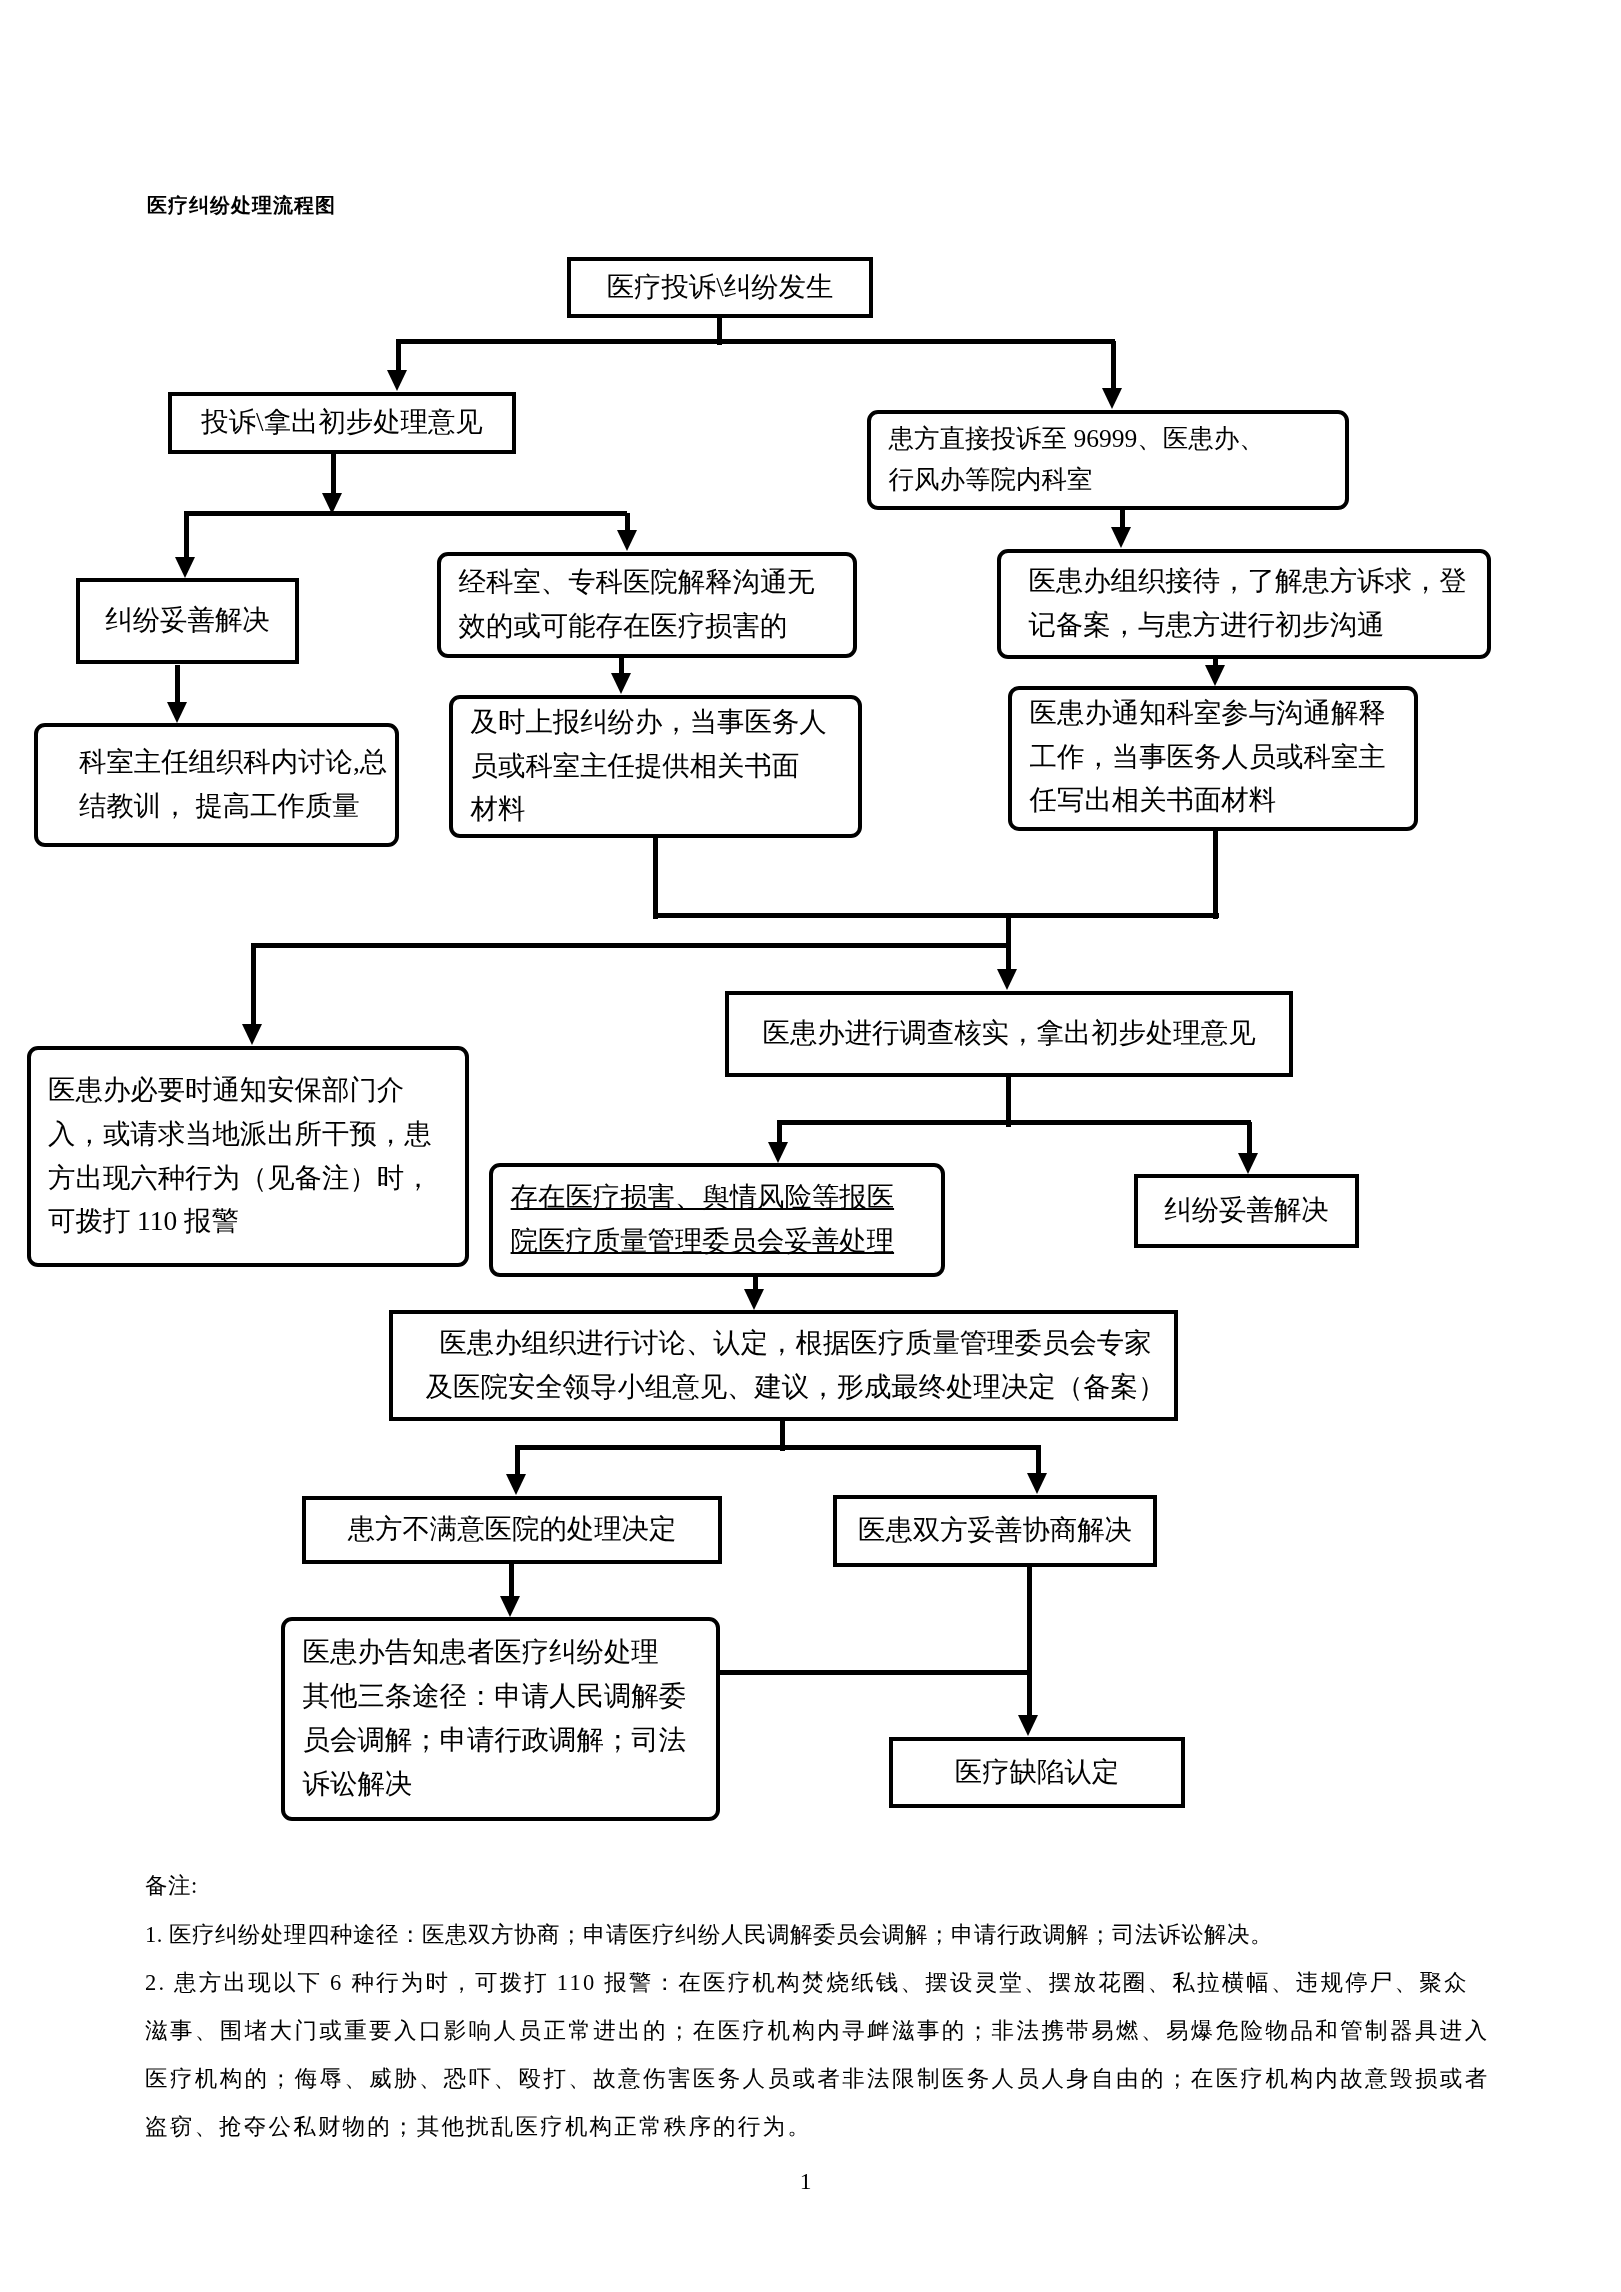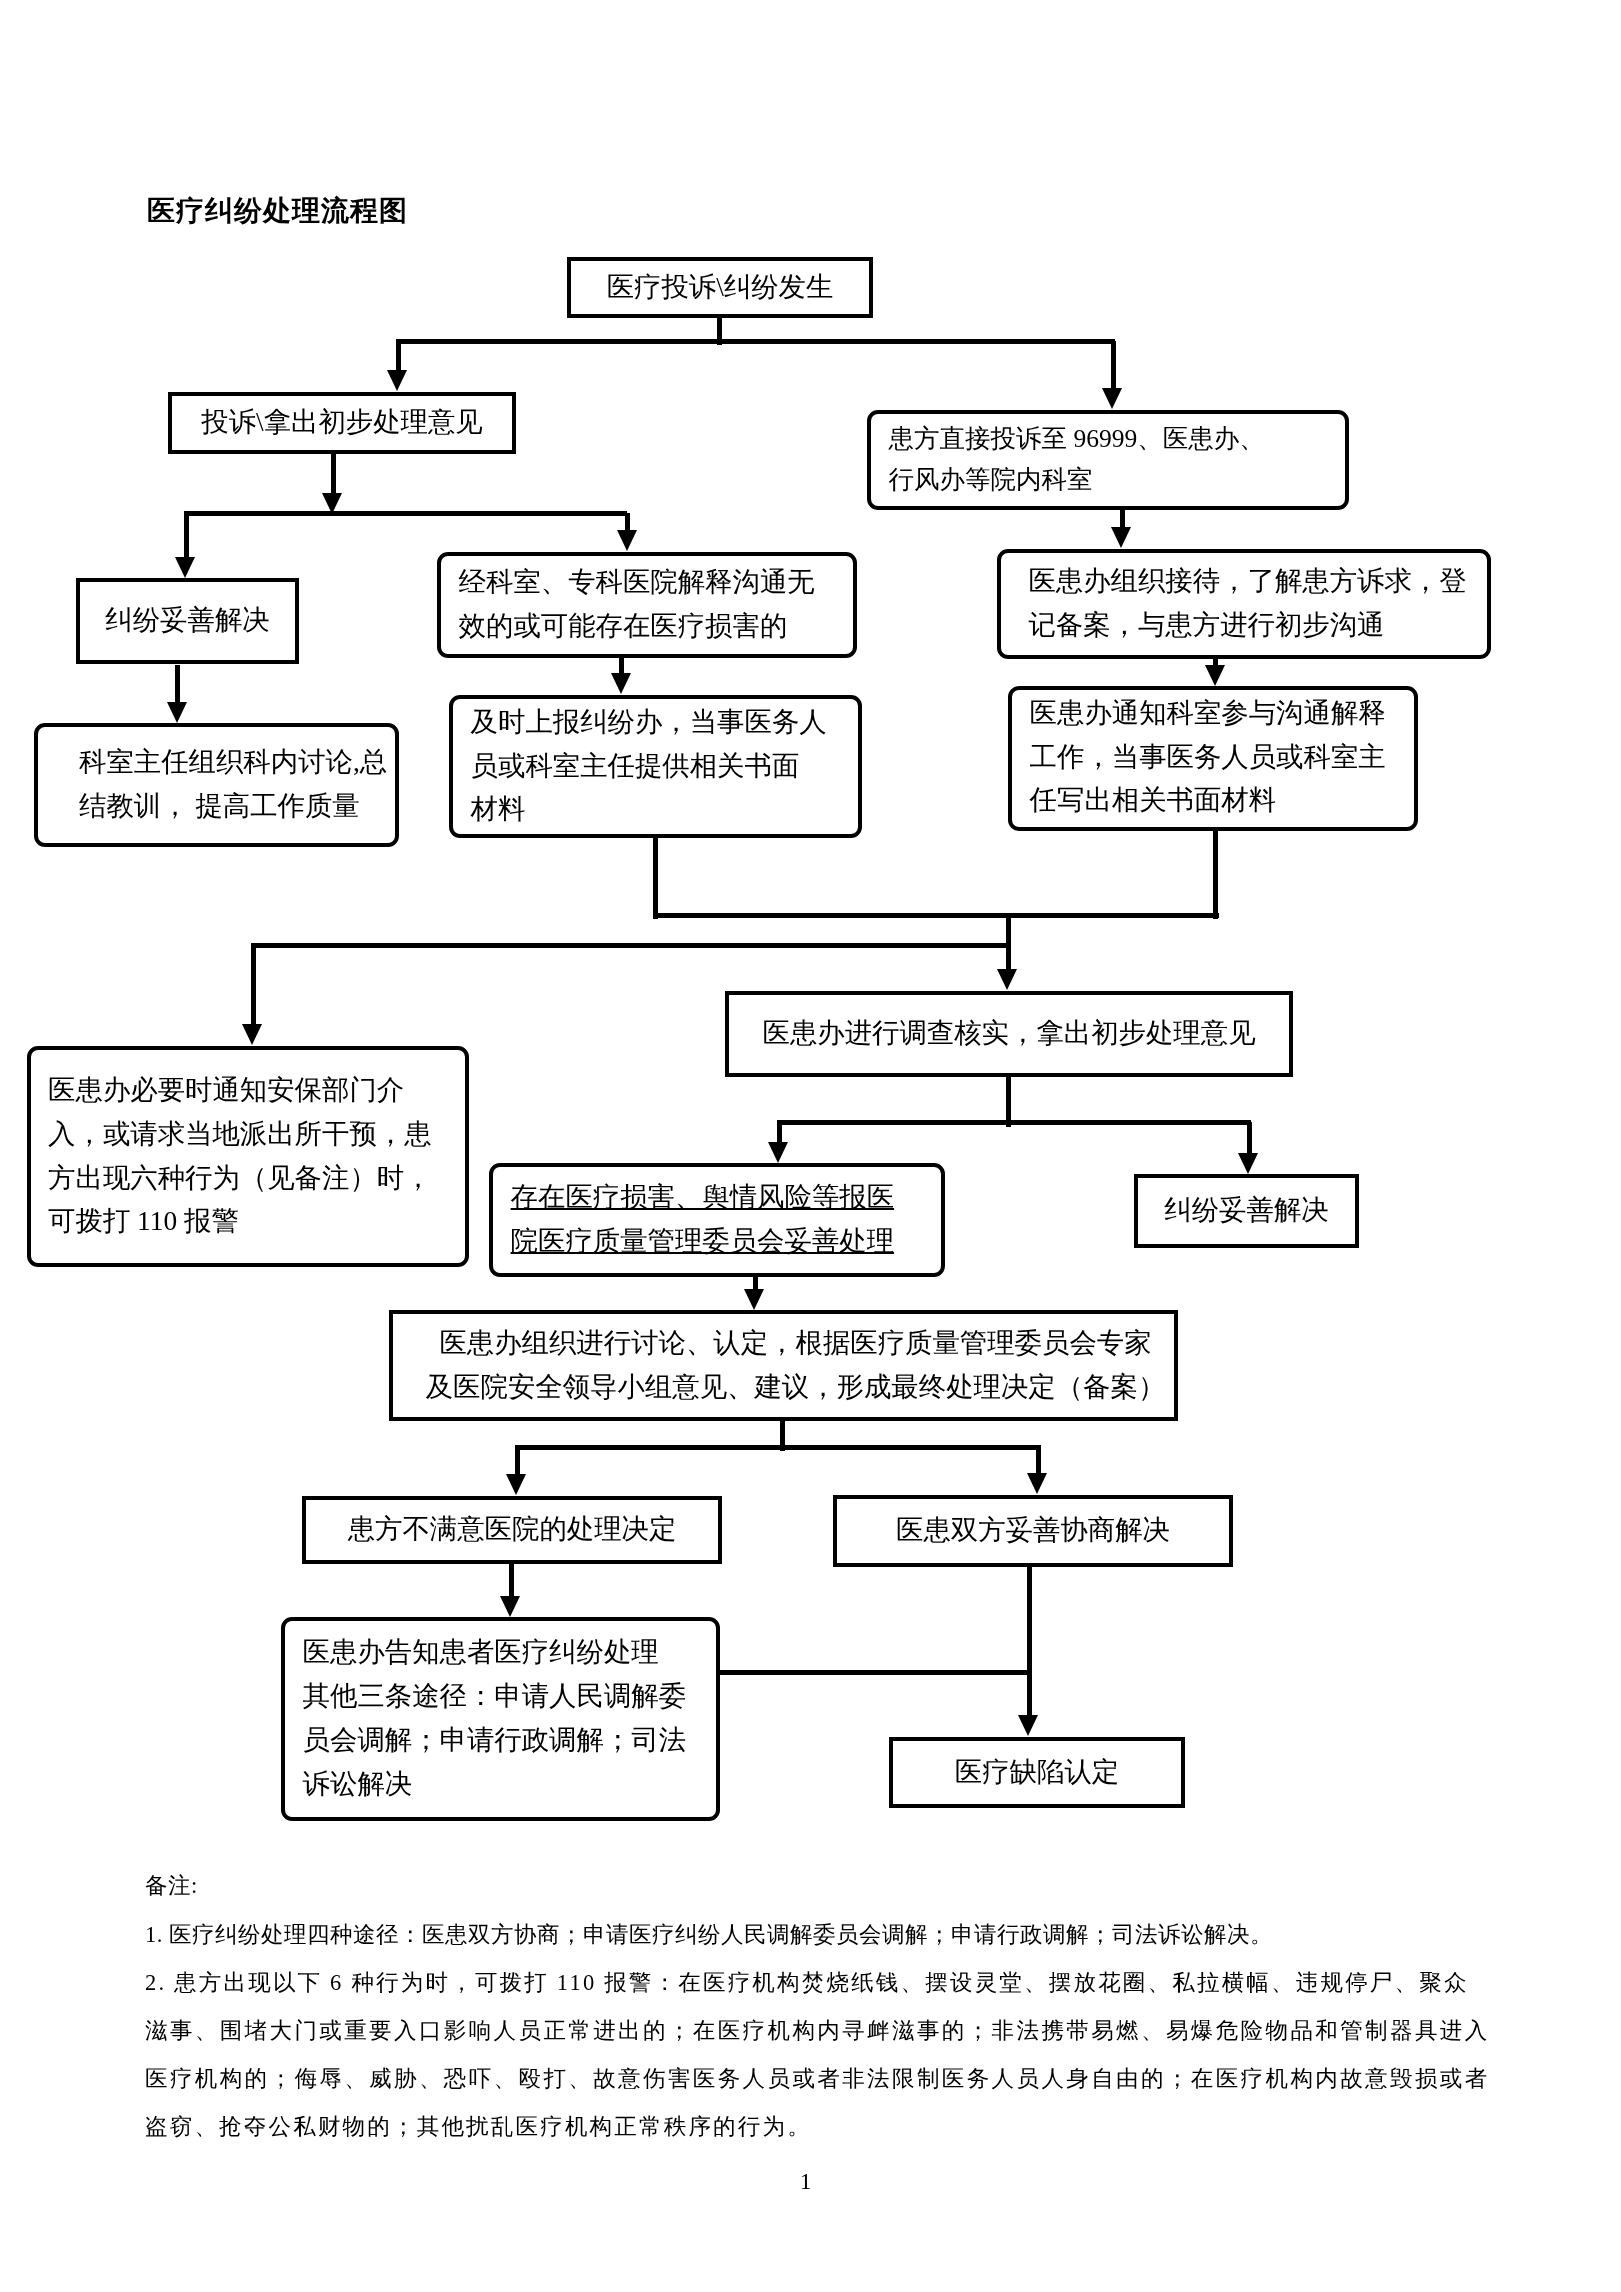--- a/index.html
+++ b/index.html
@@ -6,21 +6,21 @@
   #page{
     position:relative;
     width:1621px;height:2293px;
     background:#ffffff;
     font-family:"Liberation Serif","DejaVu Serif",serif;
     color:#000;
     overflow:hidden;
   }
   .title{
     position:absolute;
-    font-size:28px;font-weight:bold;
+    font-size:20px;font-weight:bold;
     letter-spacing:1px;
     white-space:pre;
   }
   .node{
     position:absolute;
     border:4.9px solid #000;
     box-sizing:border-box;
     display:flex;align-items:center;
     font-size:27.4px;line-height:1.6;
     white-space:pre;
@@ -92,21 +92,21 @@
   <div class="node l" style="left:489px;top:1163px;width:456px;height:114px;text-decoration:underline;">存在医疗损害、舆情风险等报医
 院医疗质量管理委员会妥善处理</div>
 
   <div class="node c" style="left:1134px;top:1174px;width:225px;height:74px;">纠纷妥善解决</div>
 
   <div class="node c" style="left:389px;top:1310px;width:789px;height:111px;padding-left:24px;">医患办组织进行讨论、认定，根据医疗质量管理委员会专家
 及医院安全领导小组意见、建议，形成最终处理决定（备案）</div>
 
   <div class="node c" style="left:302px;top:1496px;width:420px;height:68px;">患方不满意医院的处理决定</div>
 
-  <div class="node c" style="left:833px;top:1495px;width:400px;height:72px;">医患双方妥善协商解决</div>
+  <div class="node c" style="left:833px;top:1495px;width:324px;height:72px;">医患双方妥善协商解决</div>
 
   <div class="node l" style="left:281px;top:1617px;width:439px;height:204px;">医患办告知患者医疗纠纷处理
 其他三条途径：申请人民调解委
 员会调解；申请行政调解；司法
 诉讼解决</div>
 
   <div class="node c" style="left:889px;top:1737px;width:296px;height:71px;">医疗缺陷认定</div>
 
   <div class="vline" style="left:717px;top:318px;height:26.5px;"></div>
   <div class="vline" style="left:396px;top:341px;height:33px;"></div>

